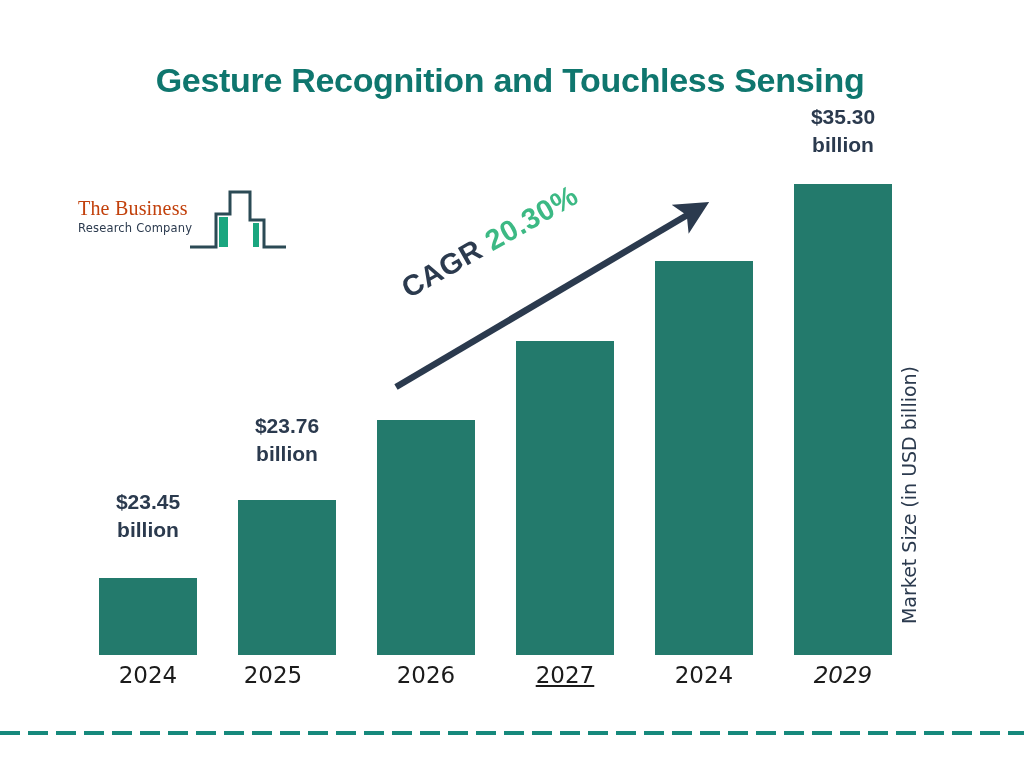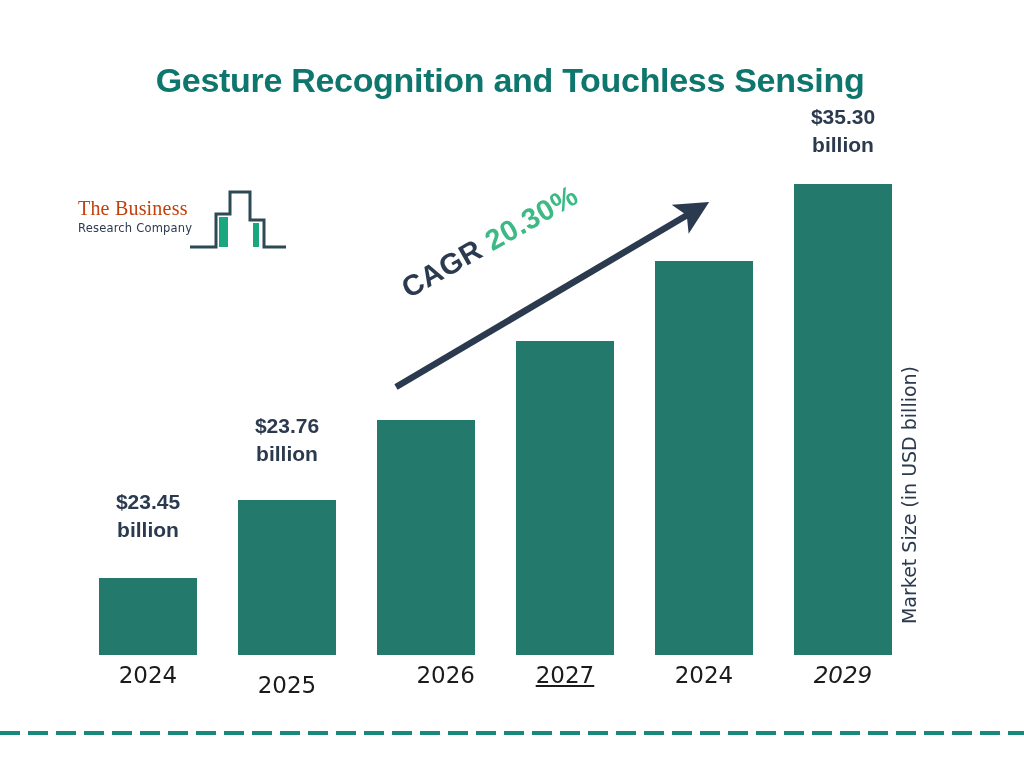--- a/index.html
+++ b/index.html
@@ -142,22 +142,22 @@
     <div class="bar-label" style="left:218px;top:412px;width:138px;">
       <div>$23.76</div>
       <div>billion</div>
     </div>
     <div class="bar-label" style="left:774px;top:103px;width:138px;">
       <div>$35.30</div>
       <div>billion</div>
     </div>
 
     <div class="tick-label" style="left:99px;width:98px;">2024</div>
-    <div class="tick-label" style="left:238px;width:98px;margin-top:10px;">2025</div>
-    <div class="tick-label" style="left:377px;width:98px;text-align:right;">2026</div>
+    <div class="tick-label" style="left:224px;width:98px;">2025</div>
+    <div class="tick-label" style="left:377px;width:98px;">2026</div>
     <div class="tick-label" style="left:516px;width:98px;text-decoration:underline;">2027</div>
     <div class="tick-label" style="left:655px;width:98px;">2024</div>
     <div class="tick-label" style="left:794px;width:98px;font-style:italic;">2029</div>
 
     <div id="growth-arrow">
       <svg width="340" height="210" viewBox="0 0 340 210">
         <defs>
           <marker id="arrowhead" markerWidth="5.2" markerHeight="5.2" refX="1.6" refY="2.6" orient="auto">
             <path d="M0,0 L5.2,2.6 L0,5.2 L1.2,2.6 Z" fill="#2b3a4e"></path>
           </marker>

